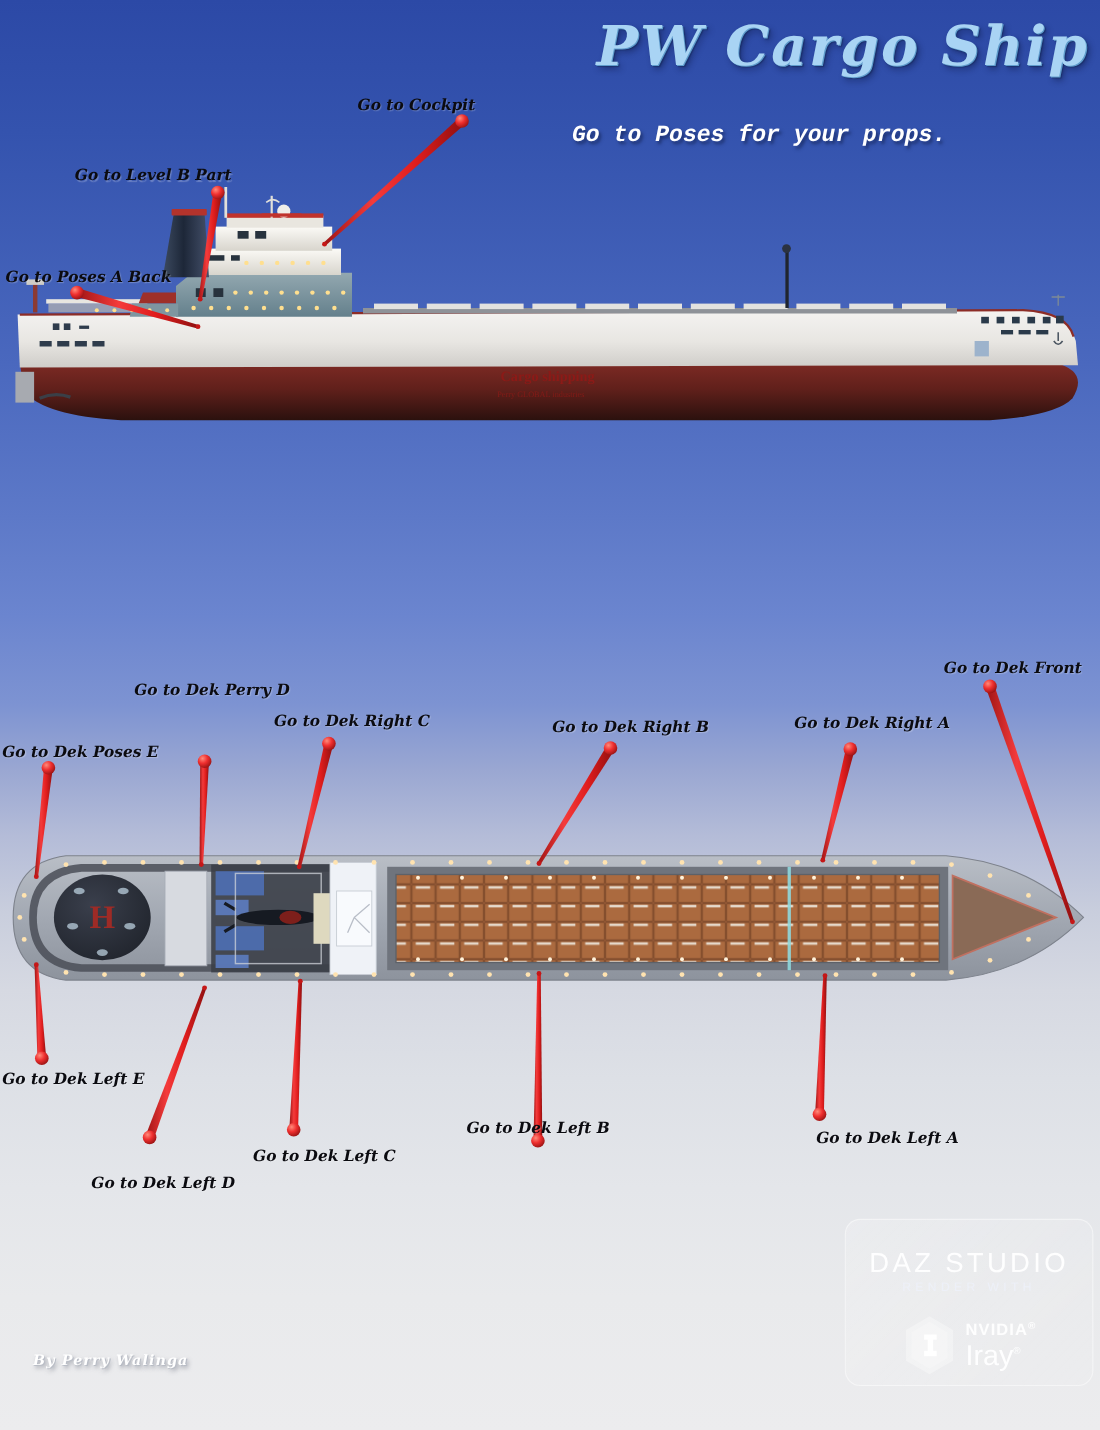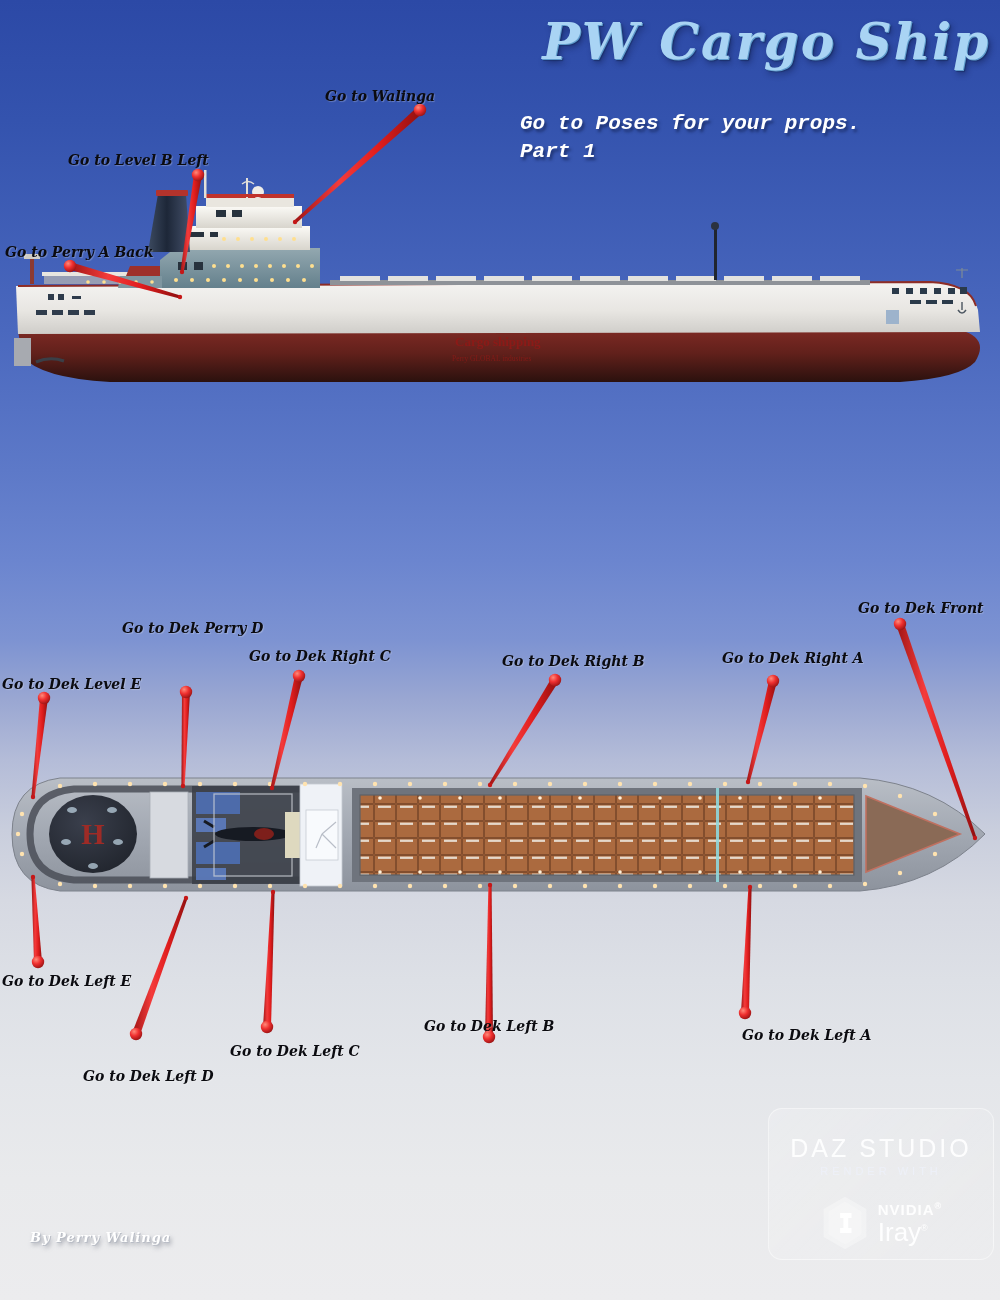--- a/index.html
+++ b/index.html
@@ -173,21 +173,20 @@
   .reg { font-size: 9px; vertical-align: super; }
 </style>
 </head>
 <body>
 
 <div id="page">
 
   <div class="title">PW Cargo Ship</div>
   <div class="subtitle">
     <span>Go to Poses for your props.</span>
-    <span class="l2">Part 1</span>
   </div>
 
   <svg id="sideview" viewBox="0 0 1000 230" xmlns="http://www.w3.org/2000/svg">
     <defs>
       <linearGradient id="hullUp" x1="0" y1="0" x2="0" y2="1">
         <stop offset="0" stop-color="#f4f3f1"></stop>
         <stop offset="0.55" stop-color="#e8e6e2"></stop>
         <stop offset="1" stop-color="#cfcdc9"></stop>
       </linearGradient>
       <linearGradient id="hullLow" x1="0" y1="0" x2="0" y2="1">
@@ -545,24 +544,24 @@
         <path d="M 492.999913437713 1037.026315219985 L 491.5999653750852 885.010526087994 L 488.4000346249148 884.989473912006 L 485.000086562287 1036.973684780015 Z" fill="url(#rodG)"></path>
         <circle cx="489" cy="1037" r="6.2" fill="url(#ballG)"></circle>
         <circle cx="490" cy="885" r="2.2" fill="#c51717"></circle>
         <path d="M 748.9968543067532 1013.158605329633 L 751.5987417227013 887.0634421318532 L 748.4012582772987 886.9365578681468 L 741.0031456932468 1012.841394670367 Z" fill="url(#rodG)"></path>
         <circle cx="745" cy="1013" r="6.2" fill="url(#ballG)"></circle>
         <circle cx="750" cy="887" r="2.2" fill="#c51717"></circle>
       </g>
   </svg>
 
   <div id="callout-layer">
-      <div class="callout" style="left: 325px; top: 88px;">Go to Walinga</div>
-      <div class="callout" style="left: 68px; top: 152px;">Go to Level B Left</div>
-      <div class="callout" style="left: 5px; top: 244px;">Go to Perry A Back</div>
-      <div class="callout" style="left: 2px; top: 676px;">Go to Dek Level E</div>
+      <div class="callout" style="left: 325px; top: 88px;">Go to Cockpit</div>
+      <div class="callout" style="left: 68px; top: 152px;">Go to Level B Part</div>
+      <div class="callout" style="left: 5px; top: 244px;">Go to Poses A Back</div>
+      <div class="callout" style="left: 2px; top: 676px;">Go to Dek Poses E</div>
       <div class="callout" style="left: 122px; top: 620px;">Go to Dek Perry D</div>
       <div class="callout" style="left: 249px; top: 648px;">Go to Dek Right C</div>
       <div class="callout" style="left: 502px; top: 653px; font-style: italic;">Go to Dek Right B</div>
       <div class="callout" style="left: 722px; top: 650px;">Go to Dek Right A</div>
       <div class="callout" style="left: 858px; top: 600px;">Go to Dek Front</div>
       <div class="callout" style="left: 2px; top: 973px;">Go to Dek Left E</div>
       <div class="callout" style="left: 83px; top: 1068px;">Go to Dek Left D</div>
       <div class="callout" style="left: 230px; top: 1043px;">Go to Dek Left C</div>
       <div class="callout" style="left: 424px; top: 1018px;">Go to Dek Left B</div>
       <div class="callout" style="left: 742px; top: 1027px;">Go to Dek Left A</div>

